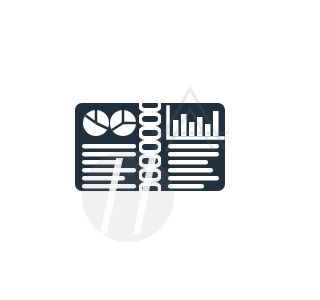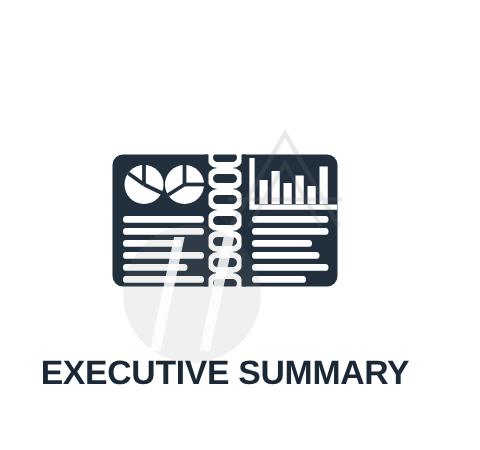--- a/index.html
+++ b/index.html
@@ -180,15 +180,14 @@
   <div id="watermark"></div>
 
   <svg id="watermark-diag" viewBox="0 0 80 70" aria-hidden="true">
     <g stroke="#7a7a7a" stroke-width="3" fill="none">
       <path d="M4,66 L40,4 L76,66"></path>
       <path d="M16,66 L40,24 L64,66"></path>
       <path d="M2,48 L78,48"></path>
     </g>
   </svg>
 
-  <div id="caption">EXECUTIVE SUMMARY</div>
 
 </div>
 
 </body></html>

